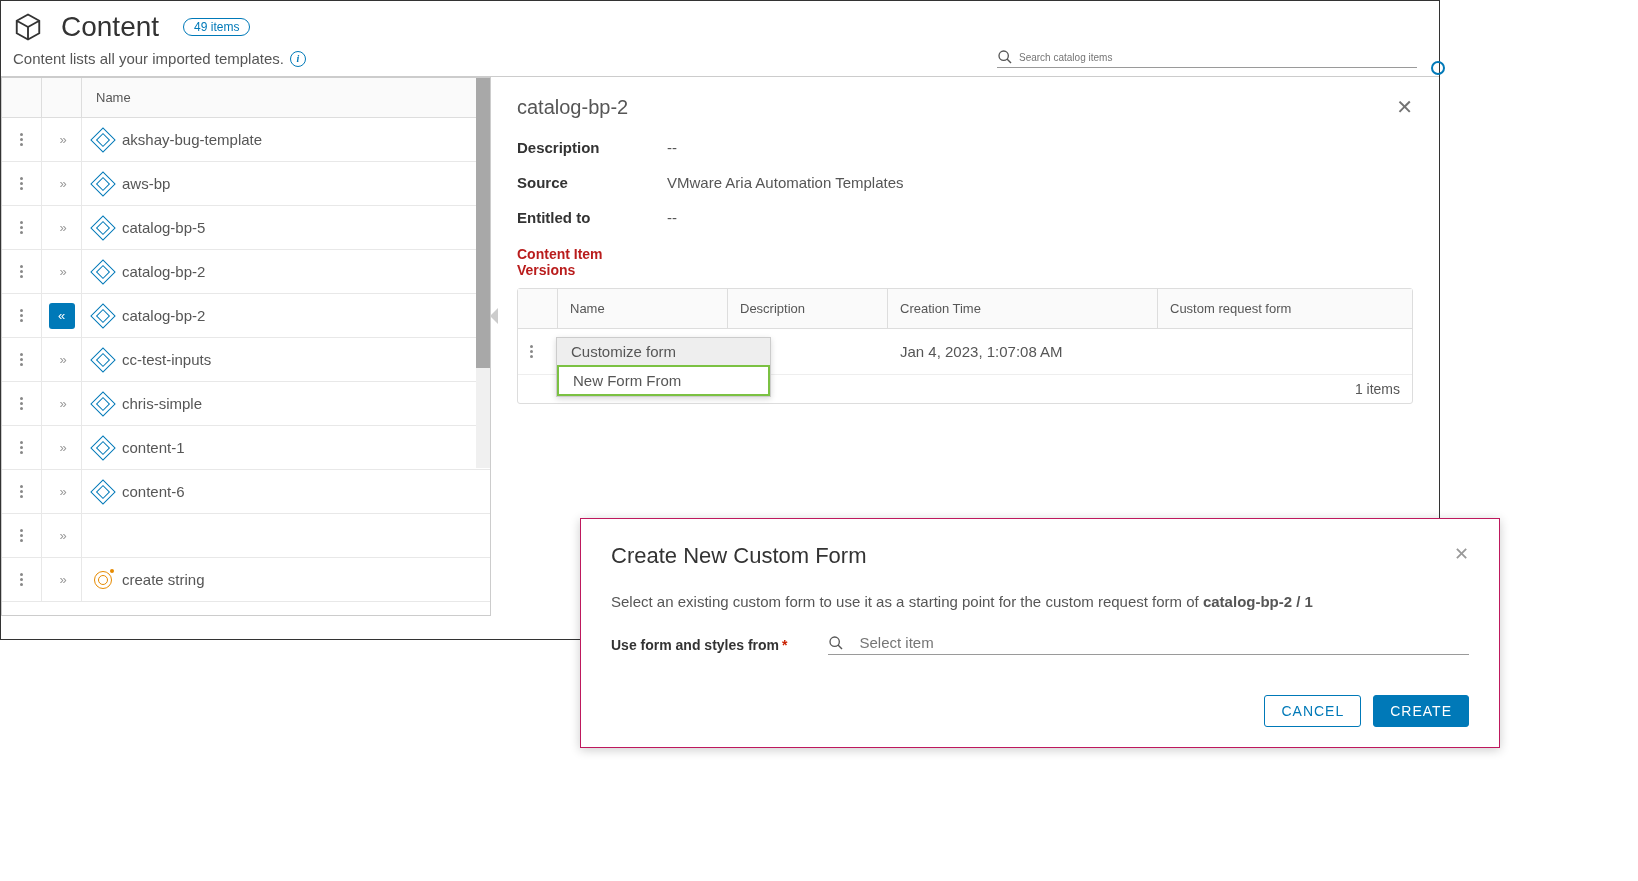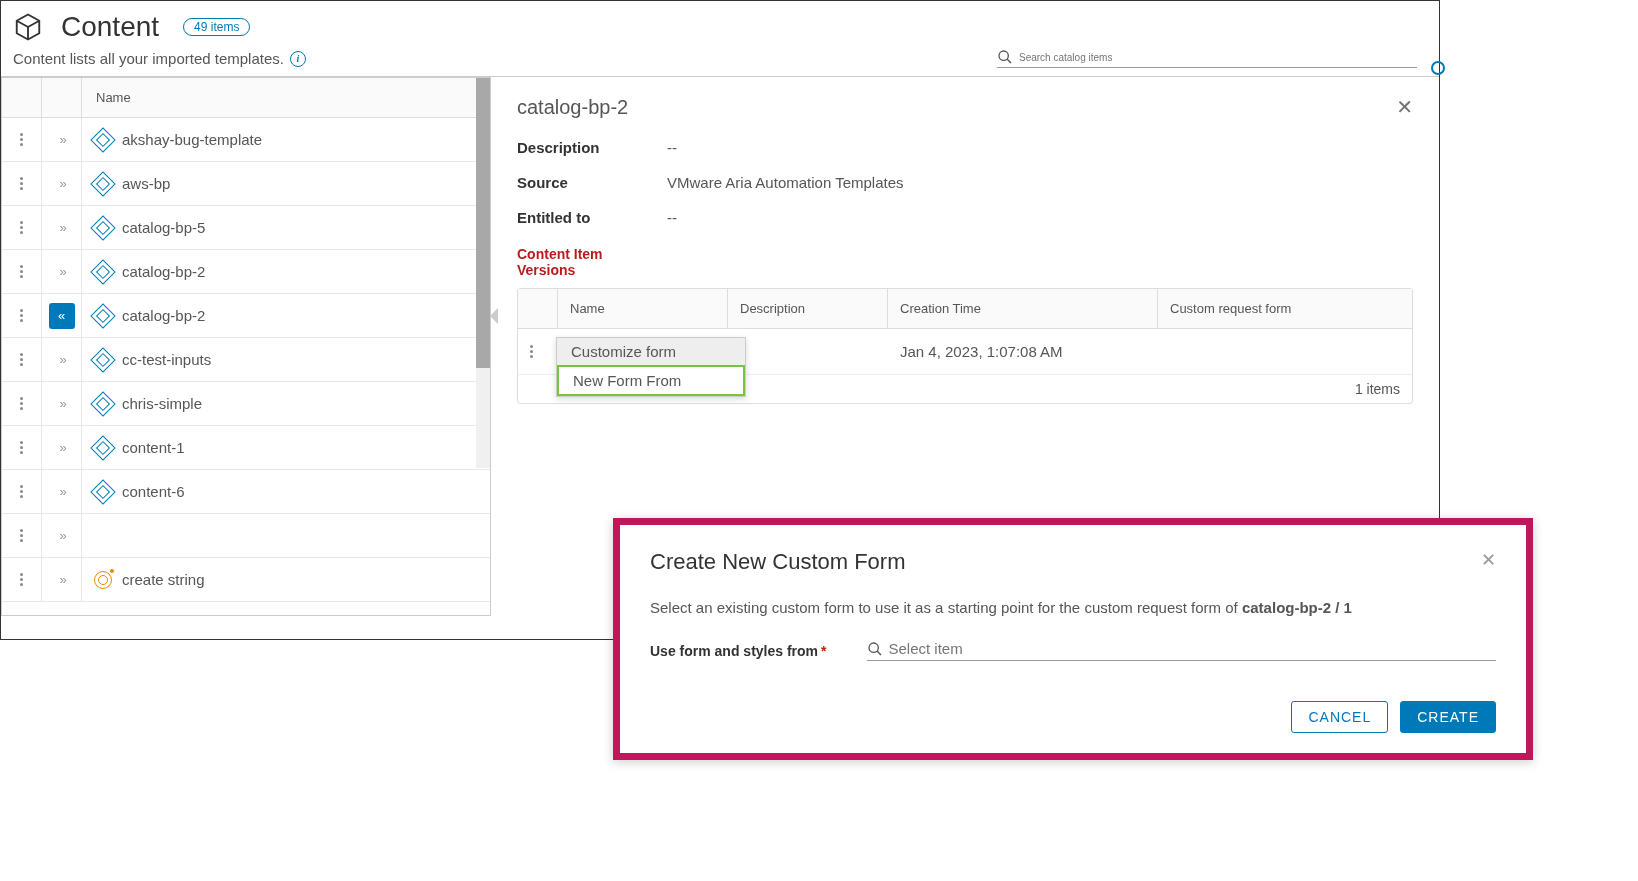--- a/index.html
+++ b/index.html
@@ -60,36 +60,36 @@
 .vhead > div { padding: 0 12px; border-right: 1px solid #ddd; height: 100%; display: flex; align-items: center; }
 .vhead > div:last-child { border-right: none; }
 .vc-menu { width: 40px; }
 .vc-name { width: 170px; }
 .vc-desc { width: 160px; }
 .vc-time { width: 270px; }
 .vc-form { flex: 1; }
 .vrow { display: flex; height: 46px; align-items: center; border-bottom: 1px solid #eee; font-size: 15px; }
 .vrow > div { padding: 0 12px; }
 .vfoot { text-align: right; padding: 6px 12px; font-size: 14px; color: #565656; }
-.ctx-menu { position: absolute; top: 260px; left: 65px; background: #fff; border: 1px solid #ccc; box-shadow: 0 2px 6px rgba(0,0,0,.15); width: 190px; z-index: 5; }
+.ctx-menu { position: absolute; top: 260px; left: 65px; background: #fff; border: 1px solid #ccc; box-shadow: 0 2px 6px rgba(0,0,0,.15); width: 215px; z-index: 5; }
 .ctx-item { padding: 5px 14px; font-size: 15px; color: #565656; }
 .ctx-item.hl { border: 2px solid #7bc142; }
 .ctx-item:first-child { background: #eee; }
 
 
-.modal { position: absolute; top: 518px; left: 613px; width: 920px; background: #fff; border: 7px solid #be185d; box-shadow: 0 2px 10px rgba(0,0,0,.2); padding: 24px 30px 20px; z-index: 20; }
+.modal { position: absolute; top: 518px; left: 580px; width: 920px; background: #fff; border: 1px solid #be185d; box-shadow: 0 2px 10px rgba(0,0,0,.2); padding: 24px 30px 20px; z-index: 20; }
 .modal-header { display: flex; justify-content: space-between; align-items: flex-start; margin-bottom: 24px; }
 .modal-title { font-size: 22px; color: #333; font-weight: 400; }
 .modal-close { font-size: 18px; color: #999; cursor: pointer; }
 .modal-text { font-size: 15px; color: #565656; margin-bottom: 24px; }
 .modal-text b { font-weight: 600; }
 .modal-field { display: flex; align-items: center; gap: 40px; margin-bottom: 40px; }
 .field-label { font-weight: 600; font-size: 14px; color: #333; }
 .req { color: #c92100; margin-left: 3px; }
-.mini-search { display: flex; align-items: center; gap: 6px; border-bottom: 1px solid #9a9a9a; flex: 1; padding-bottom: 3px; }
+.mini-search { display: flex; align-items: center; gap: 16px; border-bottom: 1px solid #9a9a9a; flex: 1; padding-bottom: 3px; }
 .mini-search input { border: none; outline: none; font-size: 15px; flex: 1; color: #565656; }
 .modal-actions { display: flex; justify-content: flex-end; gap: 12px; }
 .btn { padding: 7px 16px; font-size: 14px; letter-spacing: 1px; border-radius: 3px; cursor: pointer; font-weight: 500; }
 .btn-outline { border: 1px solid #0079b8; color: #0079b8; background: #fff; }
 .btn-primary { border: 1px solid #0079b8; color: #fff; background: #0079b8; }
 </style>
 </head>
 <body>
 
 <div class="page">

